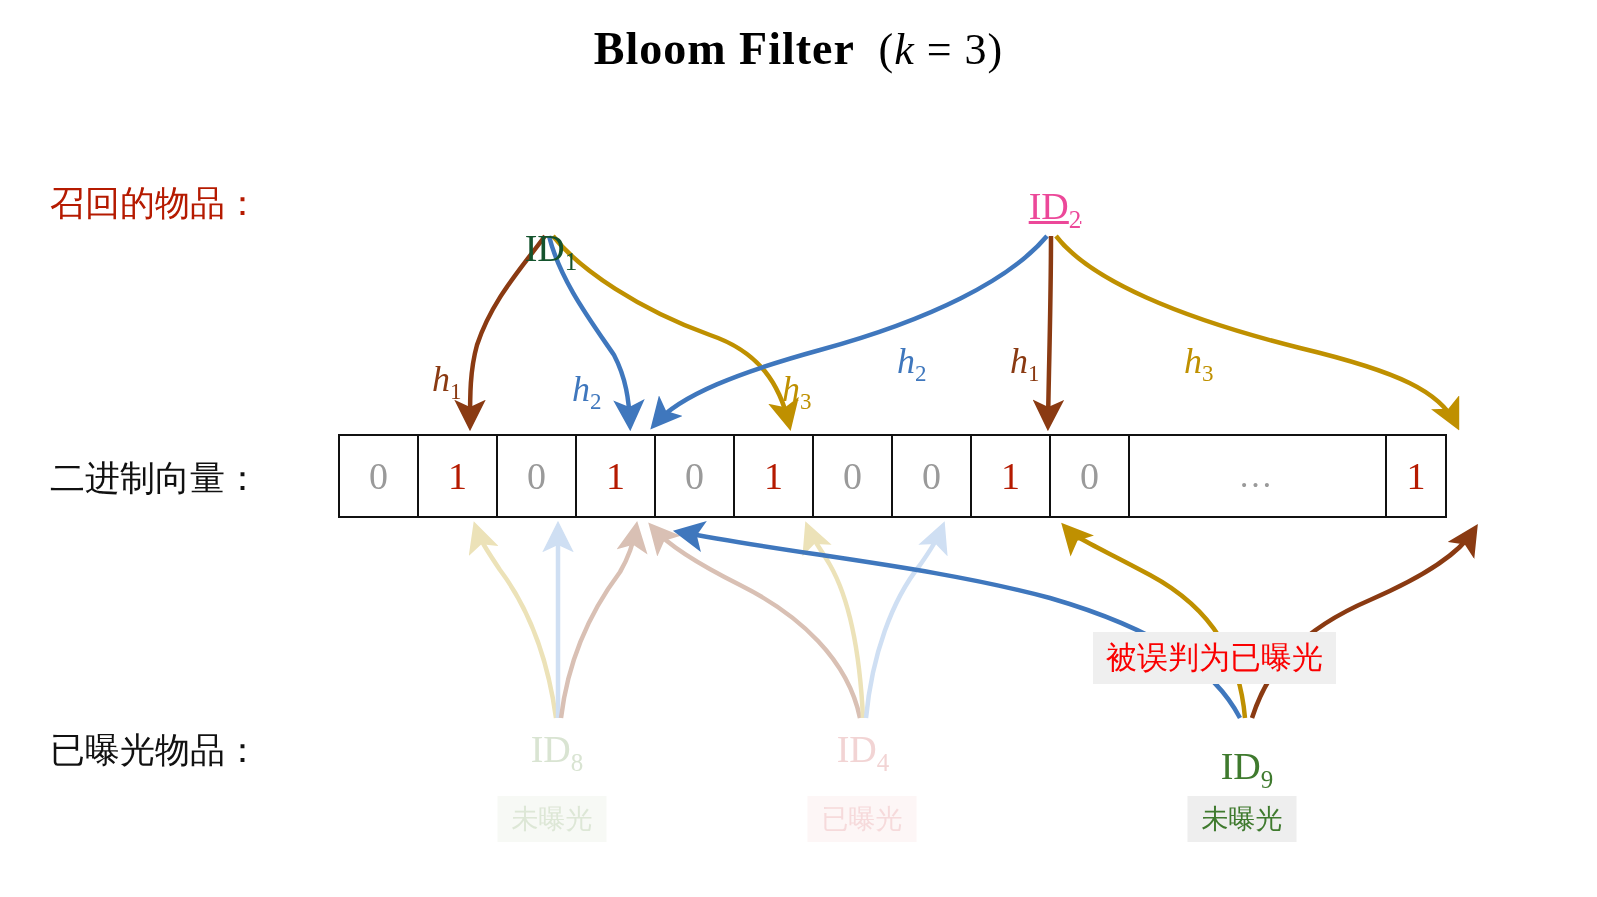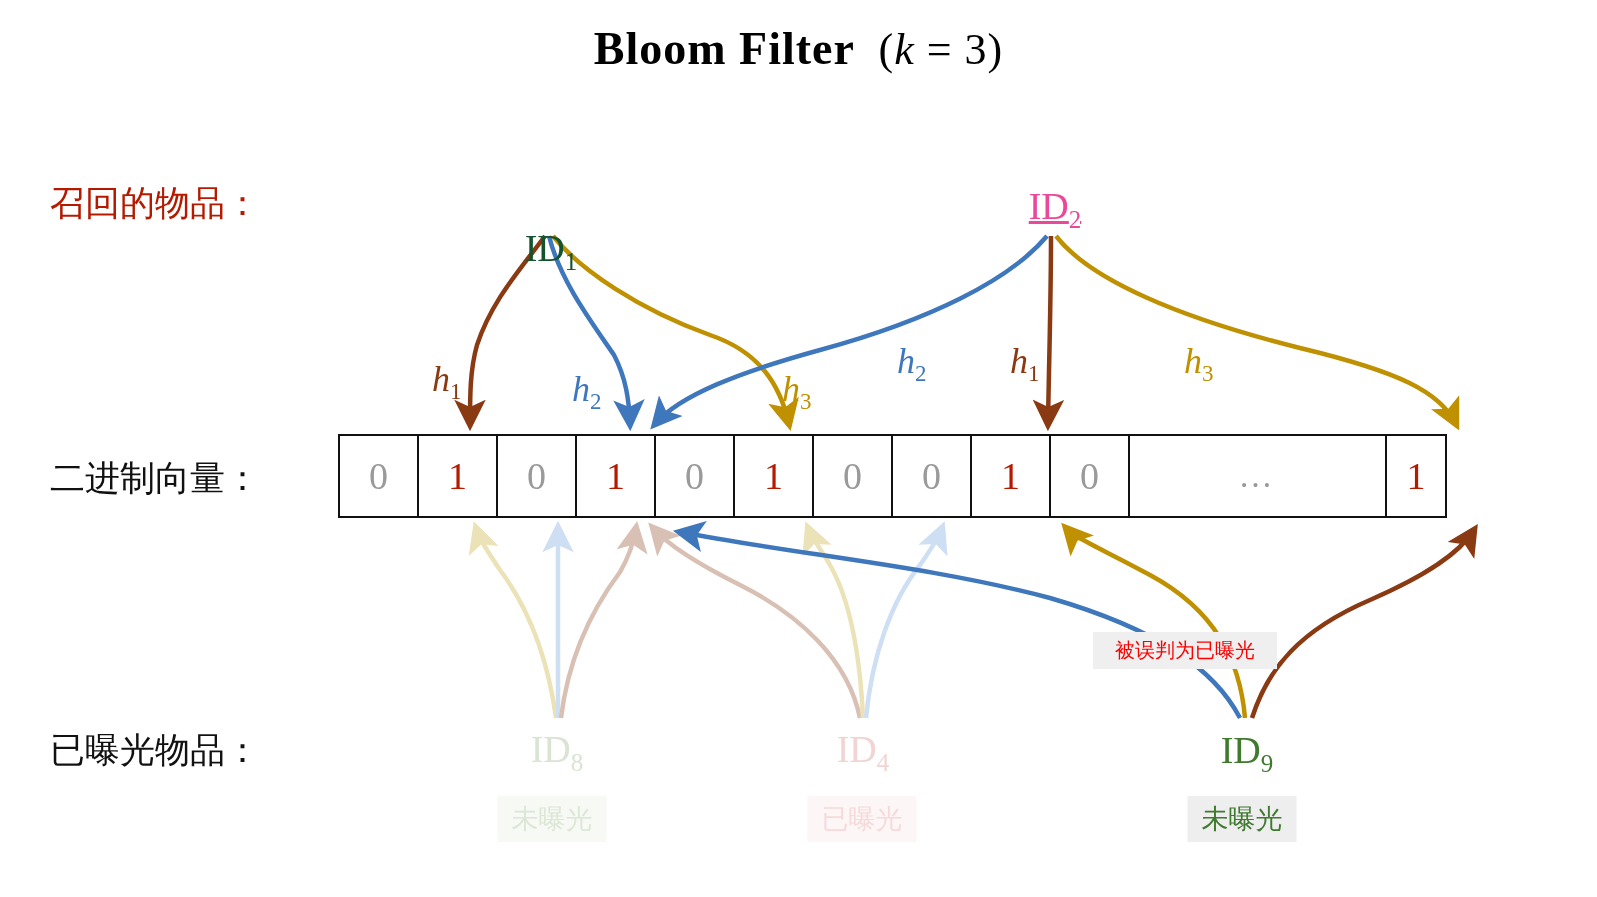--- a/index.html
+++ b/index.html
@@ -66,42 +66,42 @@
     font-family:"Liberation Serif","DejaVu Serif",serif;
     font-size:38px;
     white-space:nowrap;
     transform:translateX(-50%);
   }
   .idlabel sub{font-size:25px;}
   #id1{left:551px;top:191px;color:#14532d;margin-top:35px;}
   #id2{left:1055px;top:184px;color:#ec4899;text-decoration:underline;}
   #id8{left:557px;top:727px;color:#d9e4d2;}
   #id4{left:863px;top:727px;color:#f2d4d4;}
-  #id9{left:1247px;top:728px;color:#3f7a2e;}
+  #id9{left:1247px;top:744px;color:#3f7a2e;}
 
   
   .badge{
     position:absolute;
     transform:translateX(-50%);
     padding:5px 14px;
     font-family:Liberation Sans, sans-serif;
     font-size:27px;
     white-space:nowrap;
   }
   #badge-id8{left:552px;top:796px;background:#f7f9f5;color:#dde7d6;}
   #badge-id4{left:862px;top:796px;background:#fdf6f6;color:#f6dadb;text-align:right;}
   #badge-id9{left:1242px;top:796px;background:#eeeeee;color:#3f7a2e;}
 
   
   #callout{
     position:absolute;left:1093px;top:632px;
     background:#efefef;
-    padding:5px 22px;
+    padding:5px 13px;
     font-family:"DejaVu Sans","Liberation Sans",sans-serif;
-    font-size:20px;color:#fa0000;
+    font-size:31px;color:#fa0000;
     white-space:nowrap;
     z-index:6;
   }
 
   
   .hlabel{
     position:absolute;
     font-family:"Liberation Serif","DejaVu Serif",serif;
     font-style:italic;
     font-size:36px;

